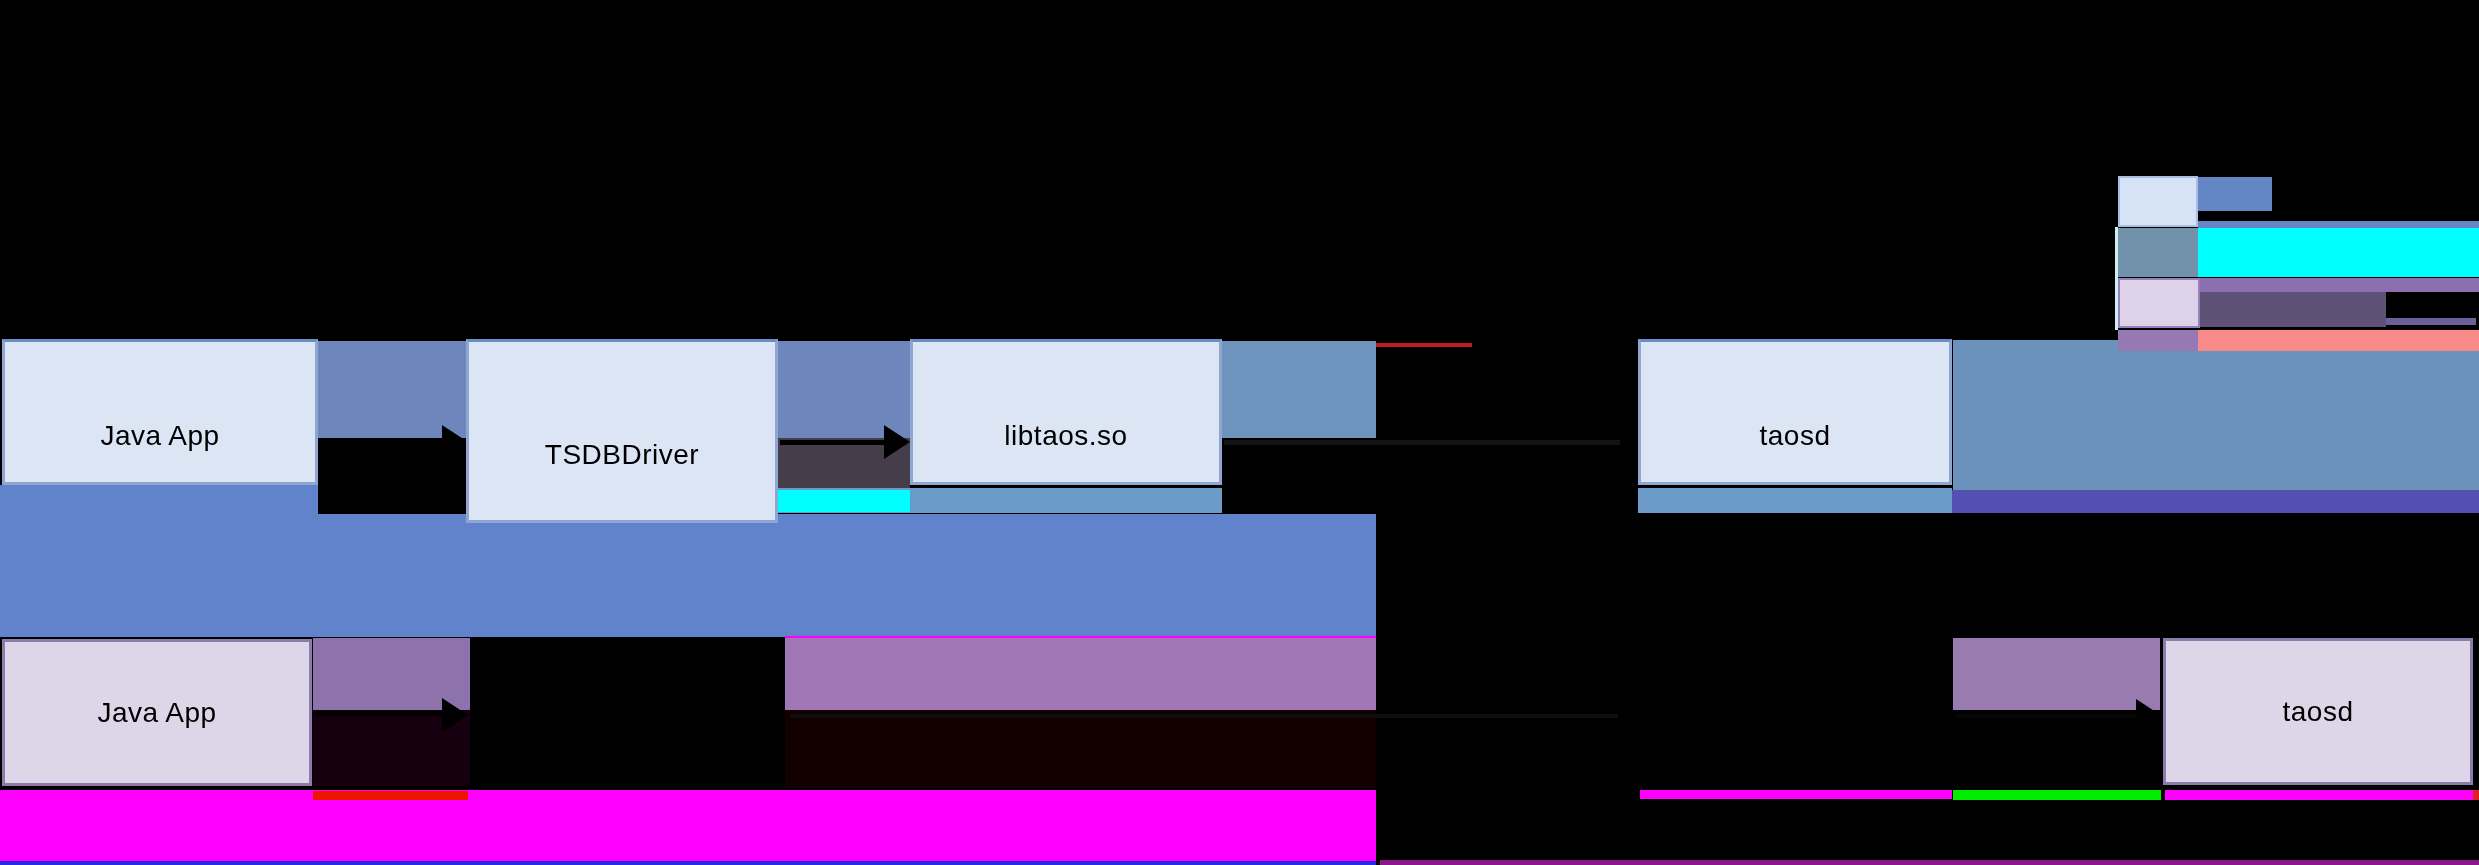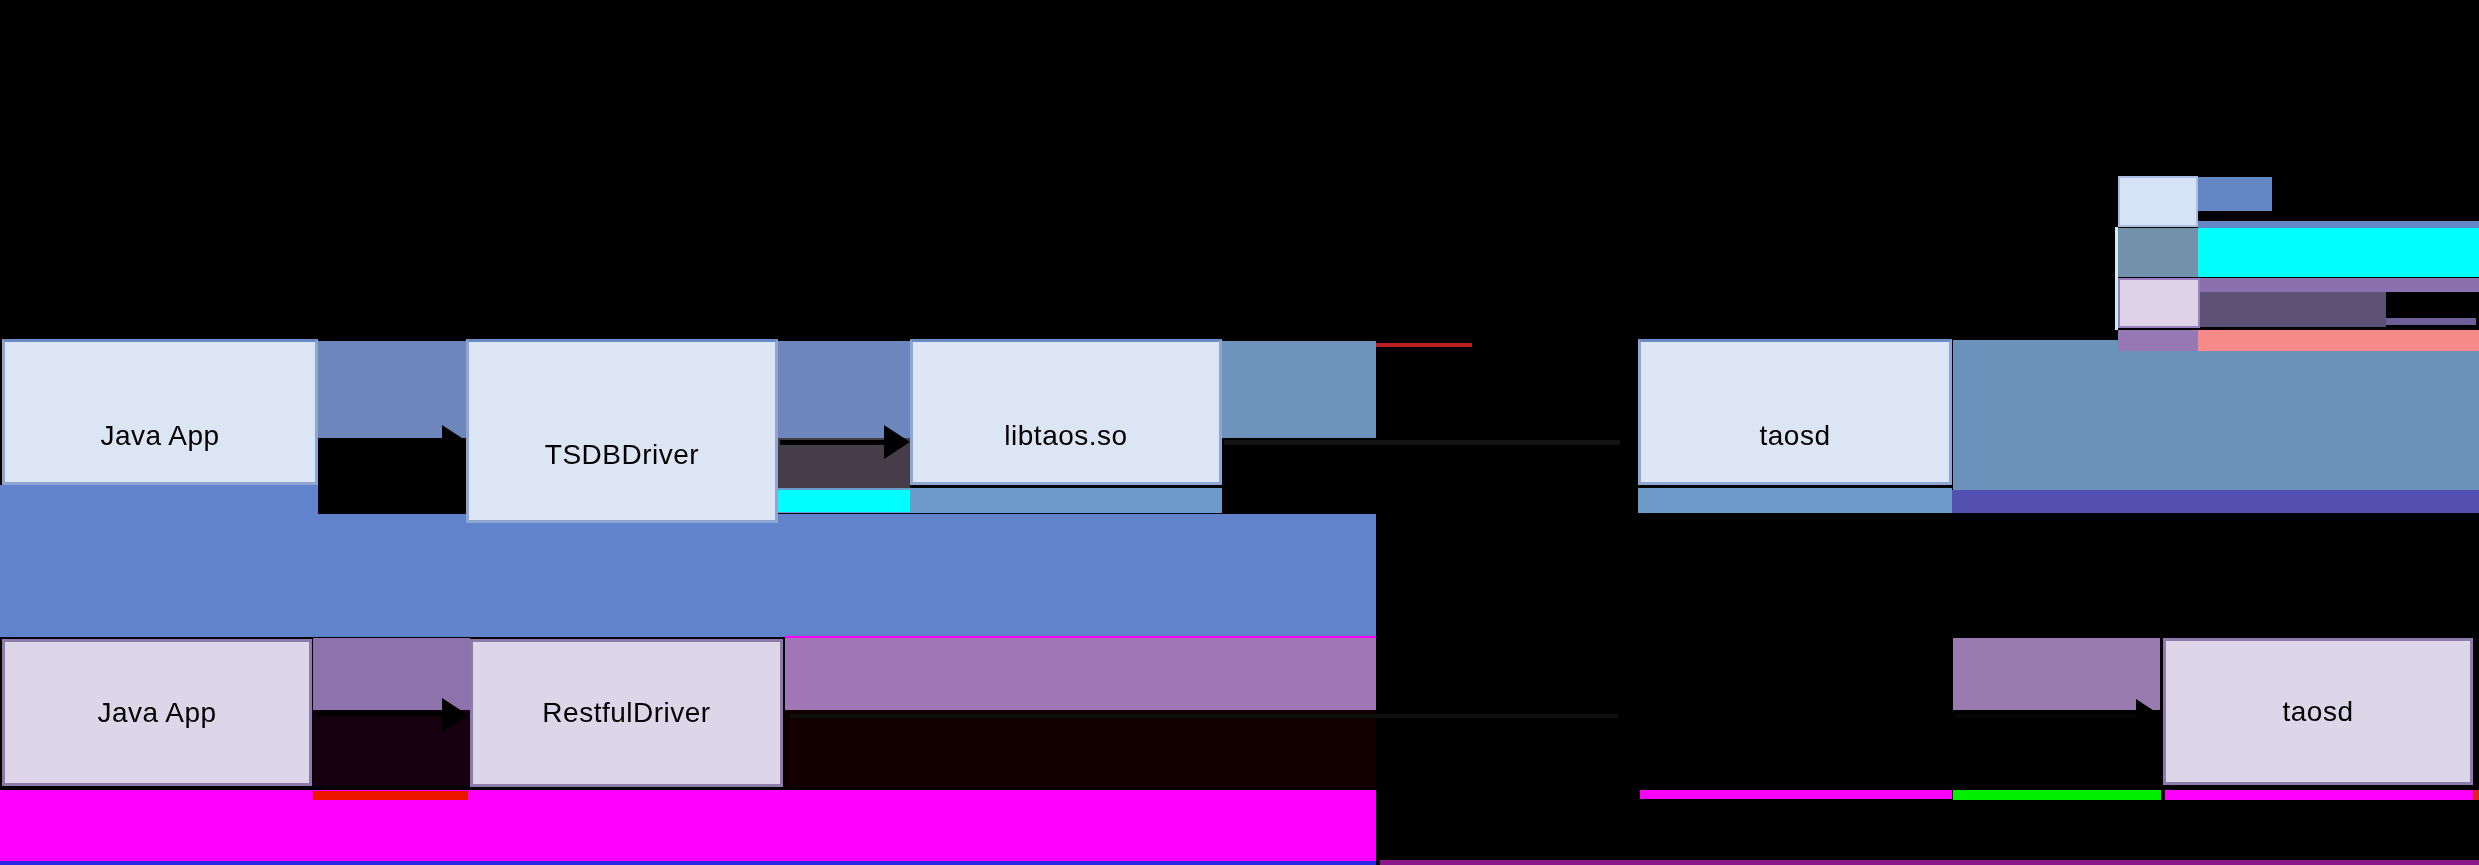--- a/index.html
+++ b/index.html
@@ -71,23 +71,20 @@
   <div class="line" style="left:316px;top:711px;width:128px;height:5px;"></div>
   <div class="abs head" style="left:442px;top:698px;"></div>
   <div class="line" style="left:790px;top:714px;width:836px;height:4px;background:#0e0e0e;"></div>
   <div class="abs head" style="left:1618px;top:699px;"></div>
   <div class="line" style="left:1955px;top:714px;width:183px;height:4px;background:#060606;"></div>
   <div class="abs head" style="left:2136px;top:699px;"></div>
 
   <div class="node node-bottom" style="left:2px;top:639px;width:310px;height:147px;">
     <span>Java App</span>
   </div>
-  <div class="node node-bottom" style="left:470px;top:639px;width:313px;height:148px;">
-    <span>RestfulDriver</span>
-  </div>
   <div class="node node-bottom" style="left:2163px;top:638px;width:310px;height:147px;">
     <span>taosd</span>
   </div>
 
   <div class="abs" style="left: 0px; top: 790px; width: 1376px; height: 72px; background-color: rgb(255, 0, 254);"></div>
   <div class="abs" style="left: 313px; top: 791px; width: 155px; height: 9px; background-color: rgb(238, 21, 0);"></div>
   <div class="abs" style="left: 0px; top: 861px; width: 1376px; height: 4px; background-color: rgb(42, 42, 229);"></div>
   <div class="abs" style="left: 1380px; top: 860px; width: 1099px; height: 5px; background-color: rgb(139, 24, 139);"></div>
 
   <div class="abs" style="left: 1640px; top: 790px; width: 312px; height: 9px; background-color: rgb(255, 0, 254);"></div>

